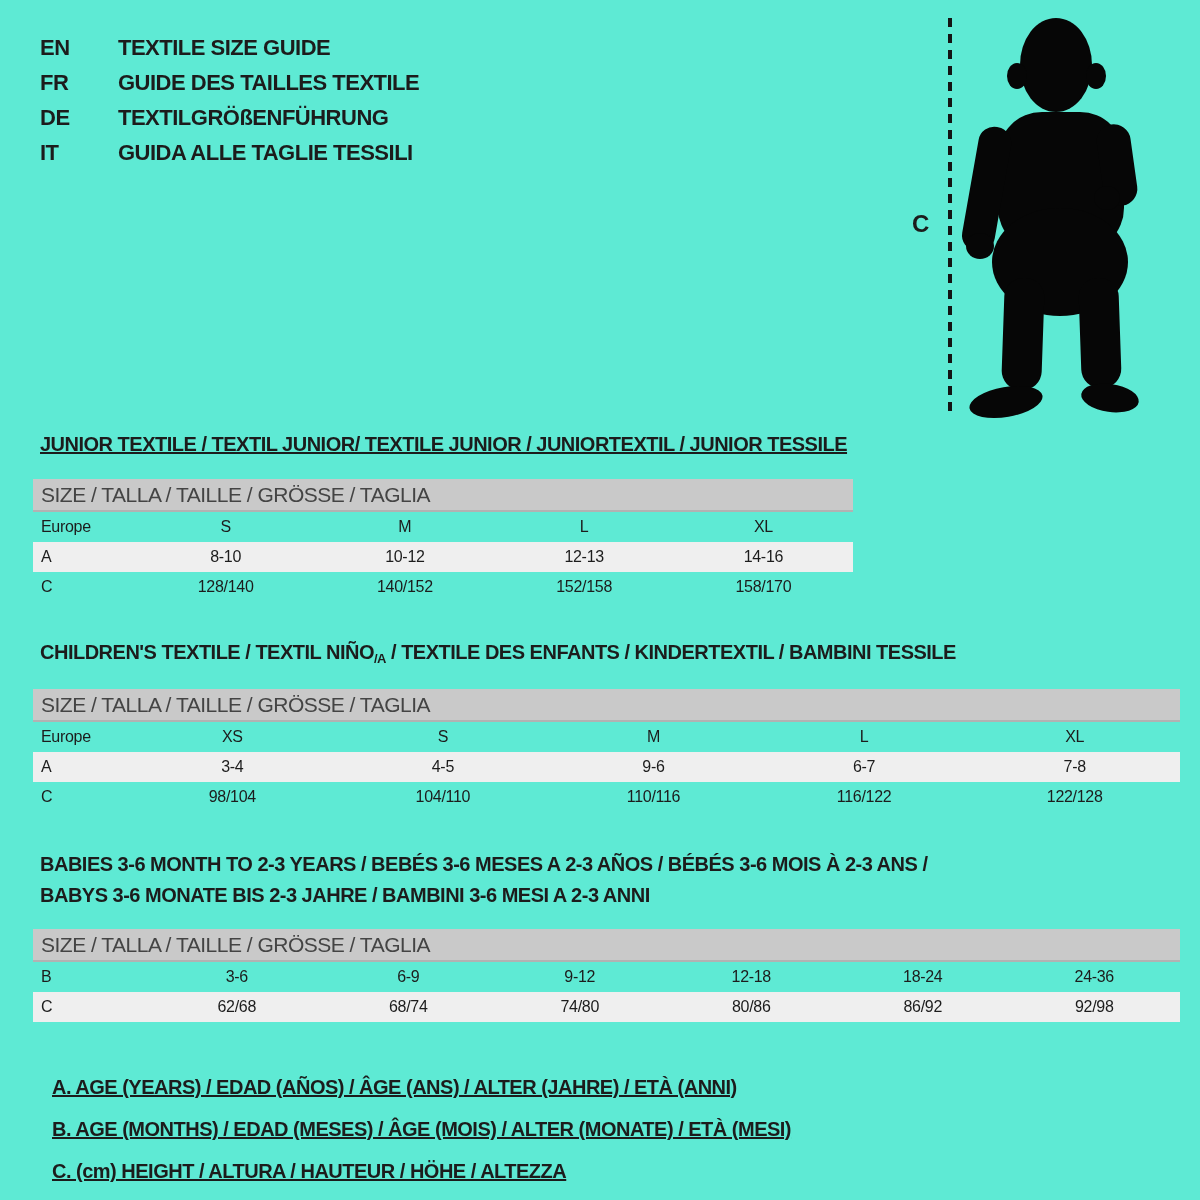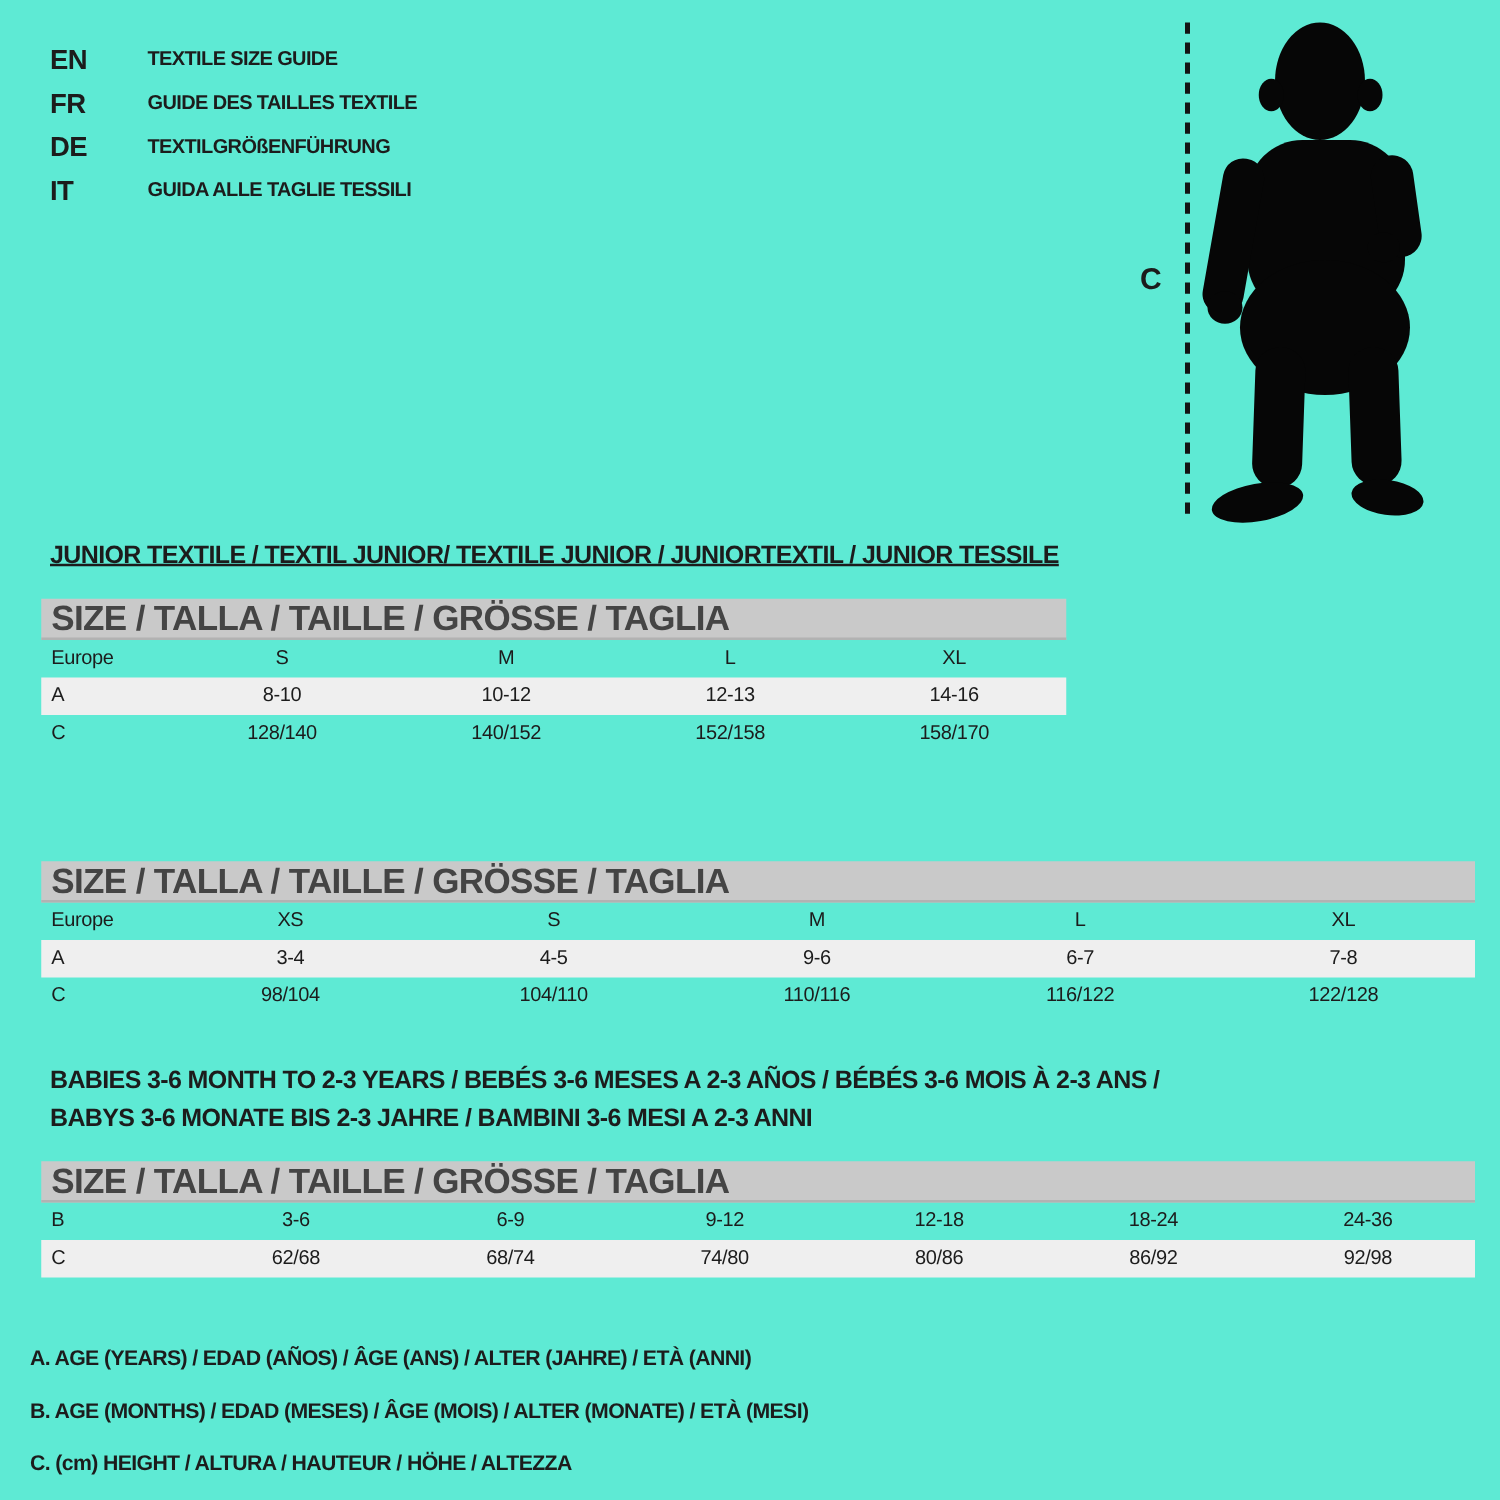--- a/index.html
+++ b/index.html
@@ -10,49 +10,49 @@
   html,body{margin:0;padding:0;background:#ffffff;}
   #app{
     position:relative;width:1200px;height:1200px;background:#5eead4;
     font-family:"Liberation Sans",sans-serif;color:var(--ink);
     letter-spacing:-0.5px;overflow:hidden;
   }
   
   .langs{position:absolute;left:40px;top:30px;}
   .lang-row{display:flex;height:35px;align-items:center;}
   .lang-code{width:78px;font-weight:bold;font-size:22px;}
-  .lang-title{font-weight:bold;font-size:16px;white-space:nowrap;}
+  .lang-title{font-weight:bold;font-size:22px;white-space:nowrap;}
   
   .fig-svg{position:absolute;left:900px;top:0px;width:300px;height:430px;}
   .fig-c{position:absolute;left:912px;top:210px;font-weight:bold;font-size:24px;}
   
   .sec-h{position:absolute;font-weight:bold;font-size:20px;white-space:nowrap;}
   .h-junior{left:40px;top:433px;text-decoration:underline;}
   .h-children{left:40px;top:641px;}
   .h-babies{left:40px;top:849px;line-height:31px;}
   .sub{font-size:13px;vertical-align:-4px;}
   
   .size-table{position:absolute;box-sizing:border-box;}
   .t-junior{left:33px;top:479px;width:820px;}
   .t-children{left:33px;top:689px;width:1147px;}
   .t-babies{left:33px;top:929px;width:1147px;}
   .band{
     height:33px;background:var(--band-bg);border-bottom:2px solid #b2b2b2;
     display:flex;align-items:center;padding-left:8px;box-sizing:border-box;
-    font-weight:bold;font-size:28px;color:var(--band-text);white-space:nowrap;
+    font-weight:normal;font-size:21px;color:var(--band-text);white-space:nowrap;
   }
   .trow{display:flex;height:30px;align-items:center;font-size:16px;letter-spacing:-0.3px;}
   .trow.shaded{background:var(--row-shaded);}
   .cl{padding-left:8px;box-sizing:border-box;flex:0 0 auto;}
   .t-junior .cl{width:103px;}
   .t-children .cl{width:94px;}
   .t-babies .cl{width:118px;}
   .cv{flex:1 1 0;text-align:center;}
   
-  .footnotes{position:absolute;left:24px;top:1066px;font-weight:bold;font-size:17px;line-height:42px;white-space:nowrap;}
+  .footnotes{position:absolute;left:52px;top:1066px;font-weight:bold;font-size:20px;line-height:42px;white-space:nowrap;text-decoration:underline;}
 </style>
 </head>
 <body>
 
 <div id="app">
 
   <div class="langs">
     <div class="lang-row">
       <span class="lang-code">EN</span>
       <span class="lang-title">TEXTILE SIZE GUIDE</span>
@@ -110,20 +110,21 @@
     </div>
     <div class="trow">
       <div class="cl">C</div>
       <div class="cv">128/140</div>
       <div class="cv">140/152</div>
       <div class="cv">152/158</div>
       <div class="cv">158/170</div>
     </div>
   </div>
 
+  <div class="sec-h h-children"><span>CHILDREN'S TEXTILE / TEXTIL NIÑO</span><span class="sub">/A</span><span> / TEXTILE DES ENFANTS / KINDERTEXTIL / BAMBINI TESSILE</span></div>
   <div class="size-table t-children">
     <div class="band">SIZE / TALLA / TAILLE / GRÖSSE / TAGLIA</div>
     <div class="trow">
       <div class="cl">Europe</div>
       <div class="cv">XS</div>
       <div class="cv">S</div>
       <div class="cv">M</div>
       <div class="cv">L</div>
       <div class="cv">XL</div>
     </div>

